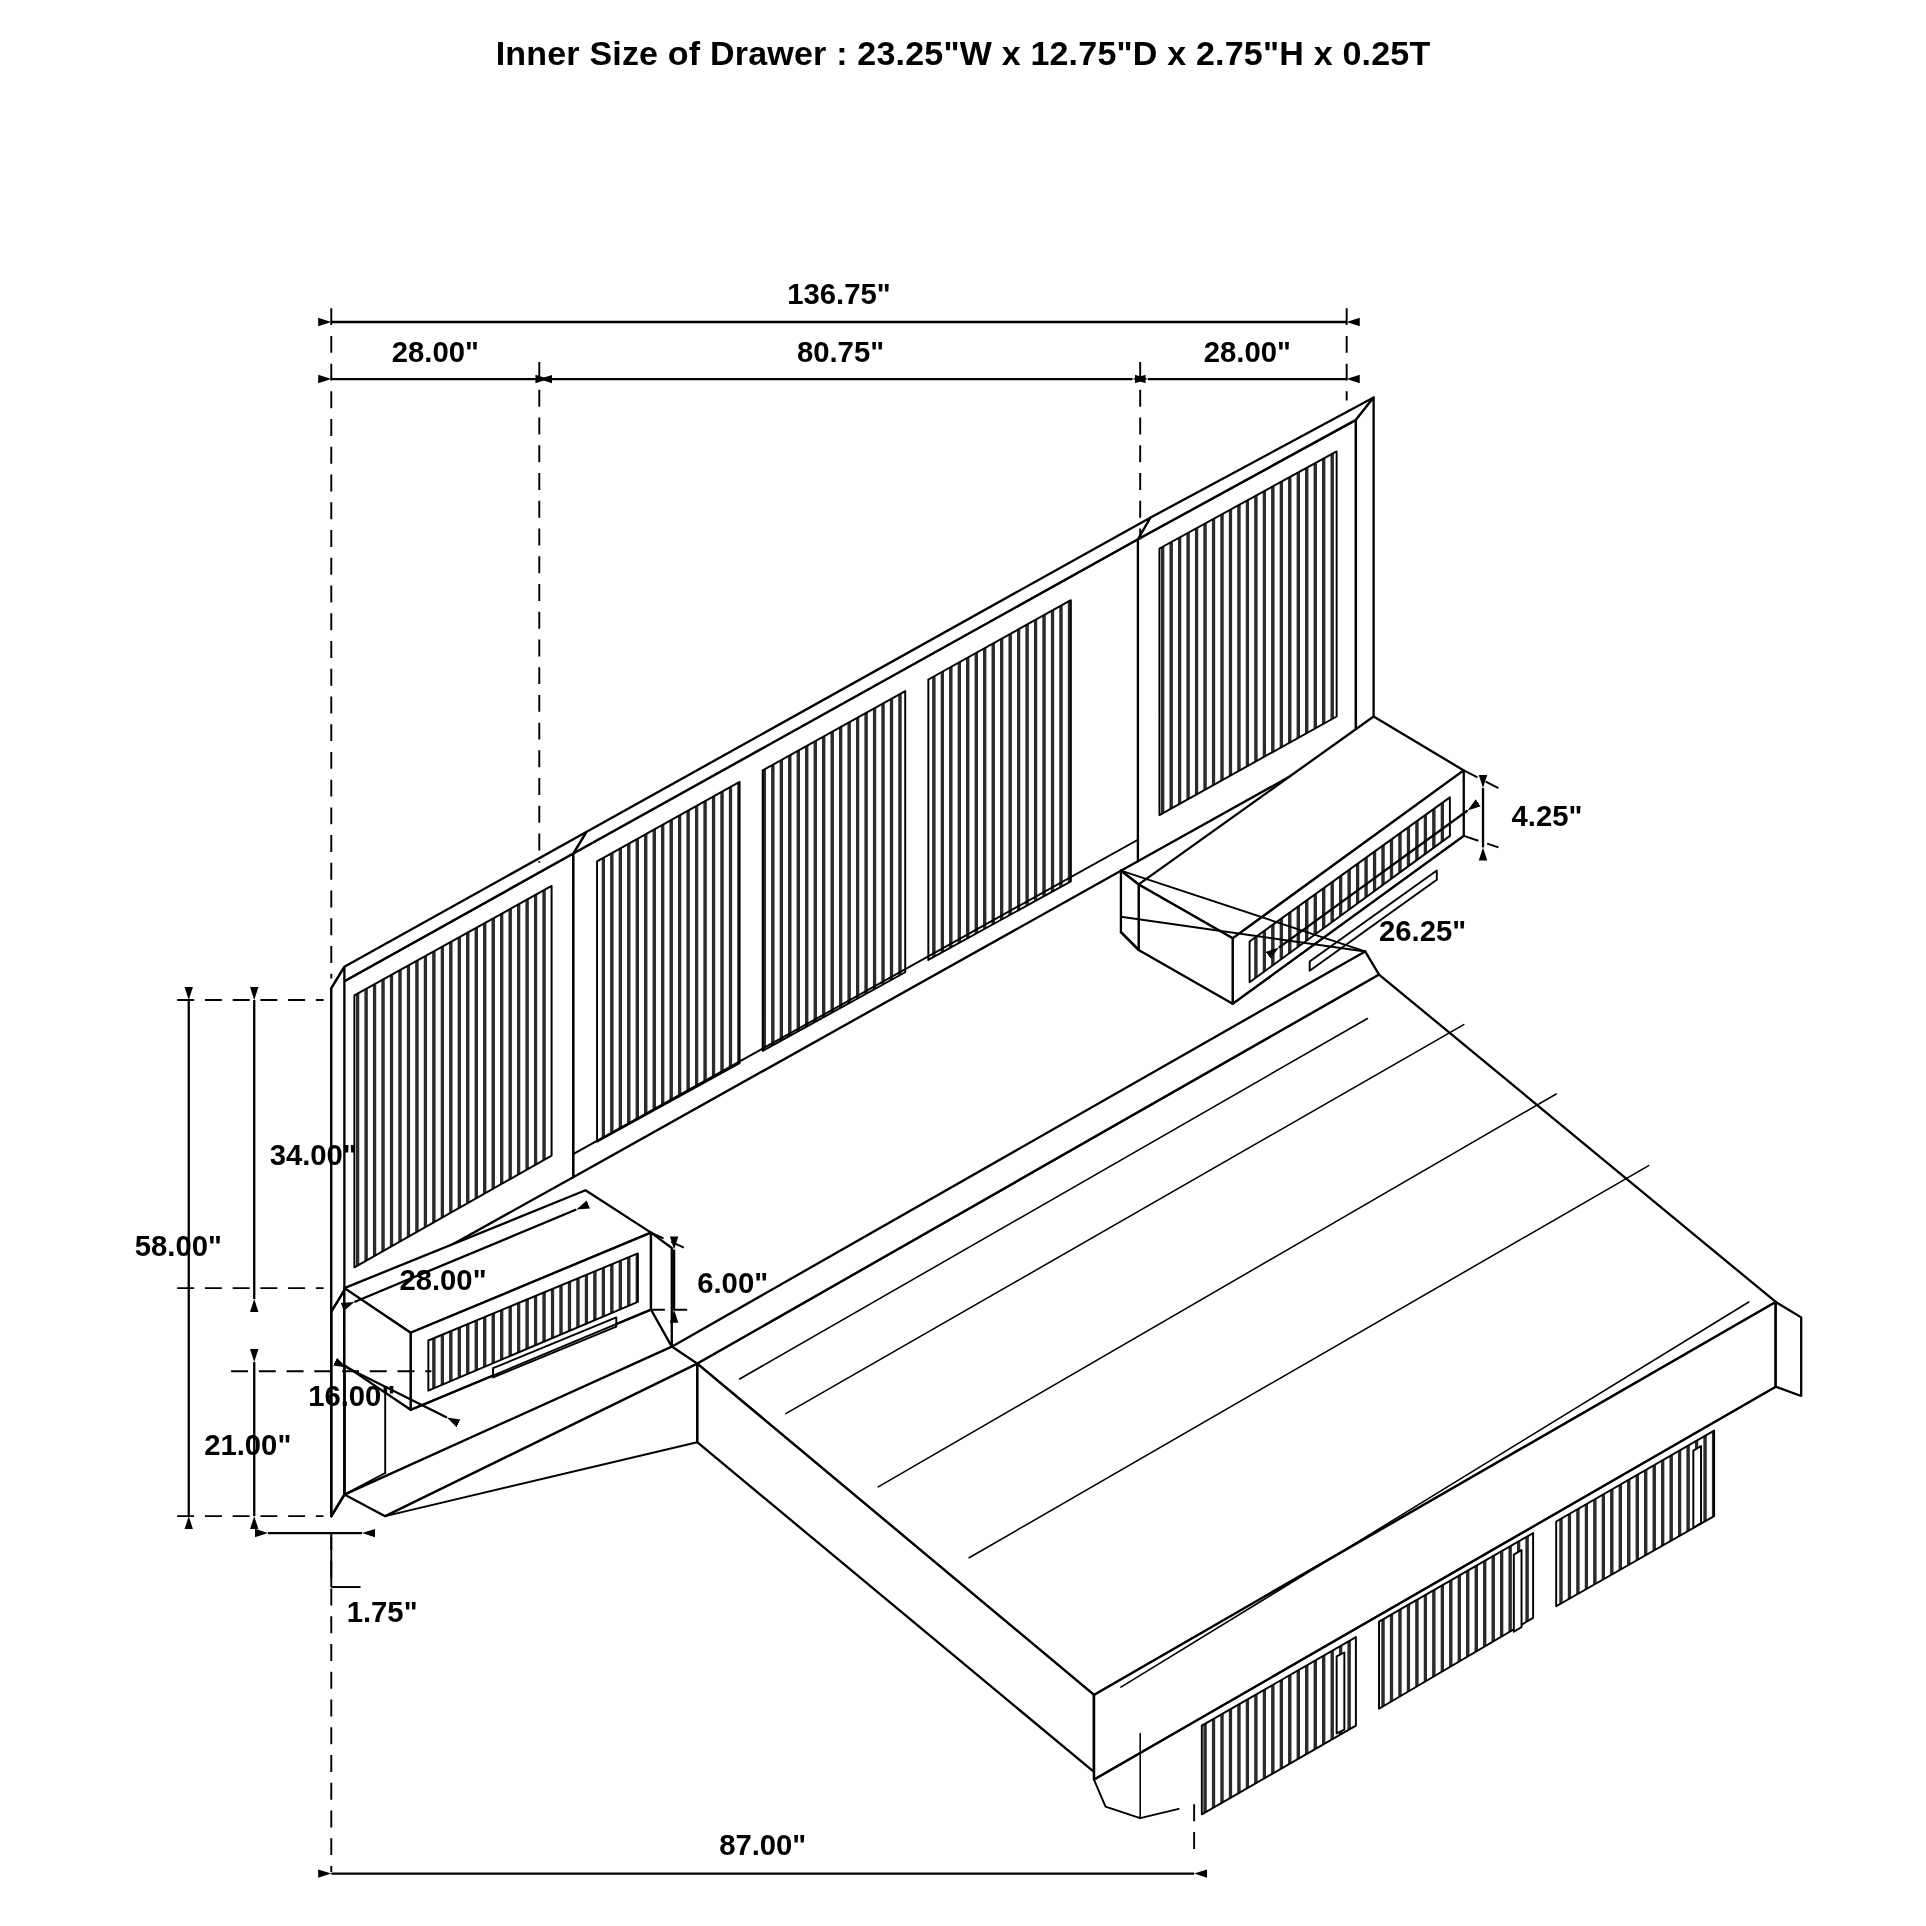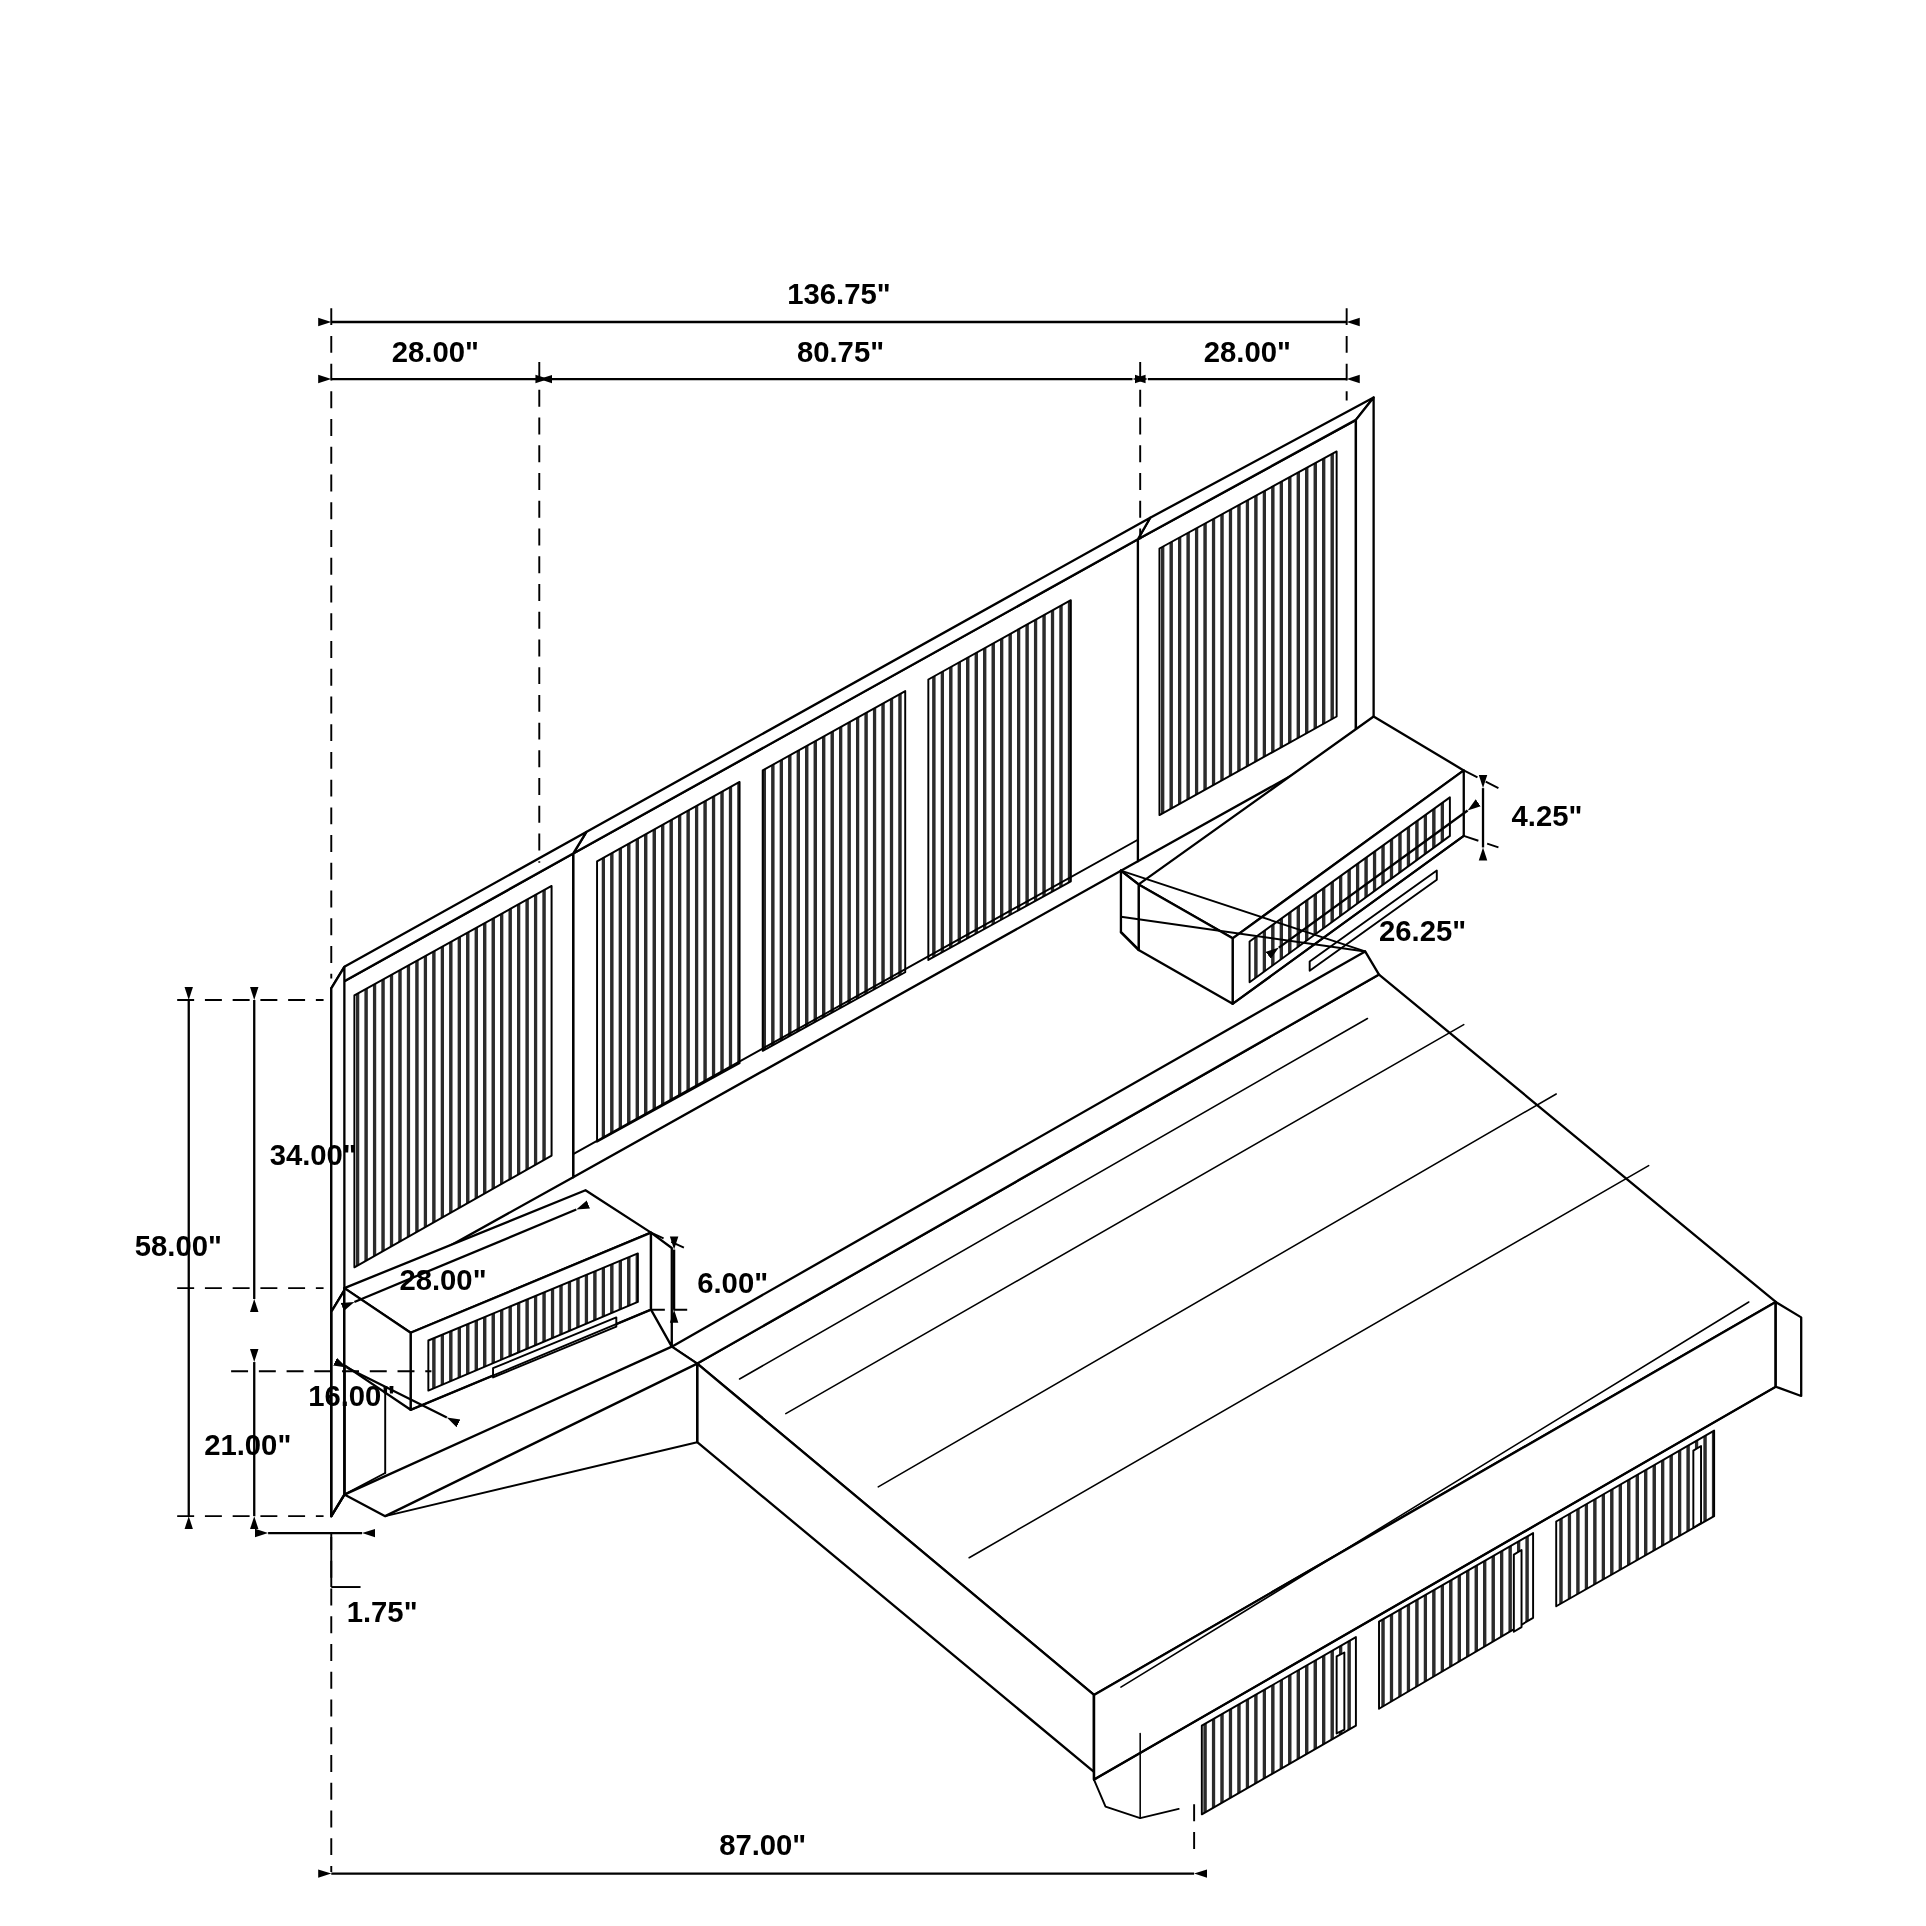--- a/index.html
+++ b/index.html
@@ -43,20 +43,21 @@
     font-size: 38px;
     font-weight: bold;
     fill: #000;
   }
 </style>
 </head>
 <body>
 
 <div id="stage">
 
+  <div id="title">Inner Size of Drawer : 23.25"W x 12.75"D x 2.75"H x 0.25T</div>
 
   <svg id="dwg" viewBox="0 0 2500 2500">
     <defs>
       <marker id="arrL" markerWidth="18" markerHeight="14" refX="17" refY="7" orient="auto" markerUnits="userSpaceOnUse">
         <path d="M17,7 L0,1.5 L0,12.5 Z" fill="#000"></path>
       </marker>
       <marker id="arrR" markerWidth="18" markerHeight="14" refX="1" refY="7" orient="auto" markerUnits="userSpaceOnUse">
         <path d="M1,7 L18,1.5 L18,12.5 Z" fill="#000"></path>
       </marker>
 

